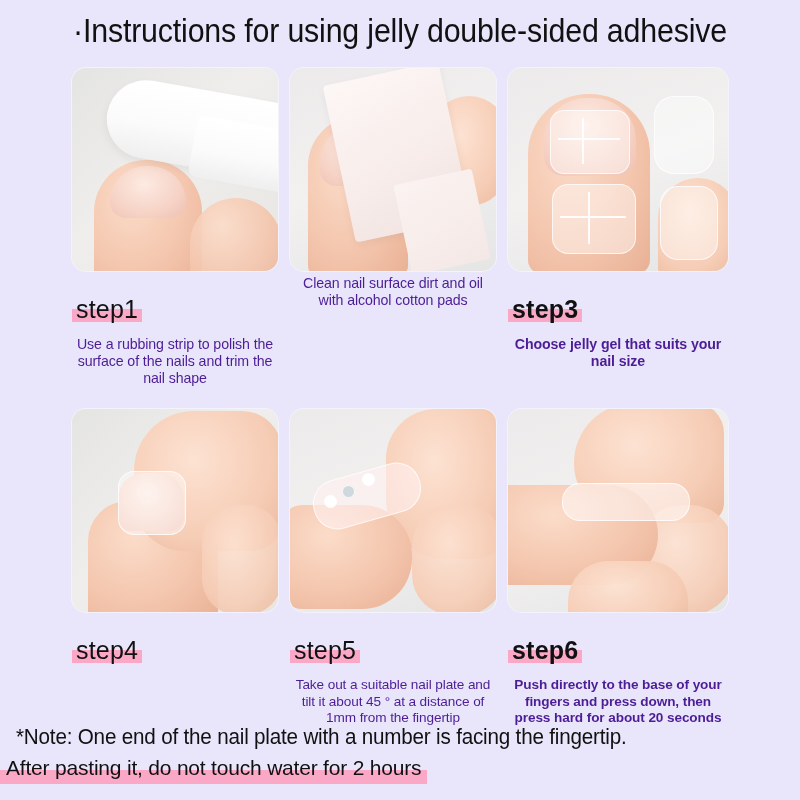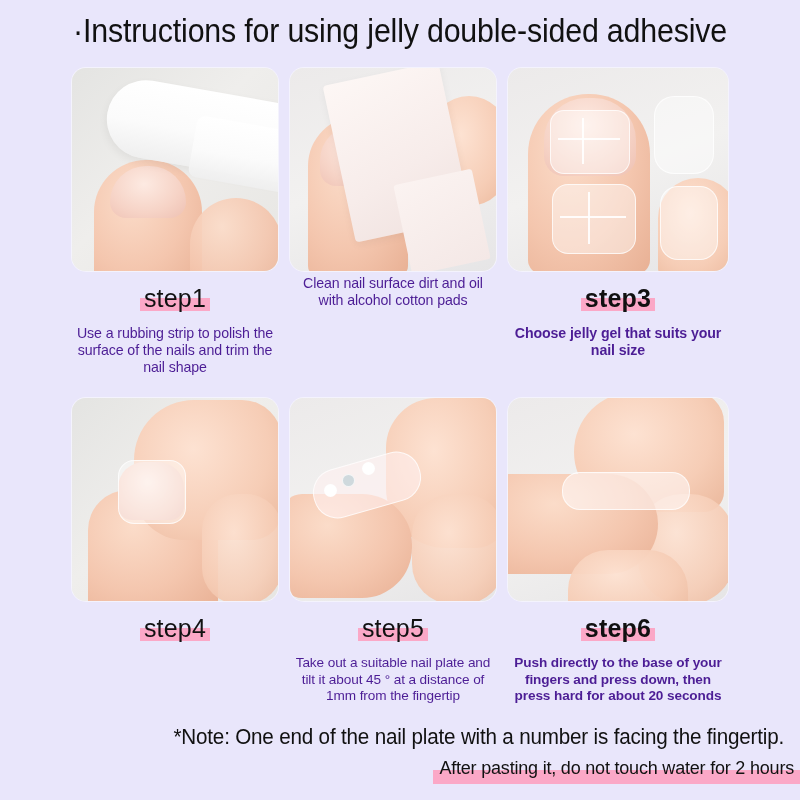--- a/index.html
+++ b/index.html
@@ -96,22 +96,22 @@
   }
   .whitebar {
     position: absolute;
     background: linear-gradient(180deg,#ffffff 0%,#fbfbfb 55%,#efefef 100%);
   }
 
   
   .step-wrap {
     position: relative;
     height: 38px;
-    margin-top: 12px;
-    text-align: center;
+    margin-top: 23px;
+    text-align: left;
   }
   .step-label {
     position: relative;
     display: inline-block;
     font-size: 25px;
     line-height: 30px;
     color: #111111;
     padding: 0 4px;
     letter-spacing: 0.2px;
   }
@@ -141,38 +141,38 @@
   .row2 .caption { font-size: 13.6px; line-height: 16.5px; }
 
   .row-gap { height: 22px; }
 
   
   .note {
     position: absolute;
     left: 0;
     top: 722px;
     width: 800px;
-    text-align: right;
+    text-align: left;
   }
   .note-line1 {
     font-size: 21.5px;
     line-height: 30px;
     color: #111111;
     letter-spacing: -0.2px;
     transform: scaleX(0.96);
     display: block;
   }
   .note-line2-wrap {
     display: block;
     margin-top: 2px;
   }
   .note-line2 {
     position: relative;
     display: inline-block;
-    font-size: 18px;
+    font-size: 21px;
     line-height: 28px;
     color: #111111;
     letter-spacing: -0.2px;
     padding: 0 6px;
   }
   .note-line2 .hl {
     position: absolute;
     left: 0;
     right: 0;
     bottom: -2px;

